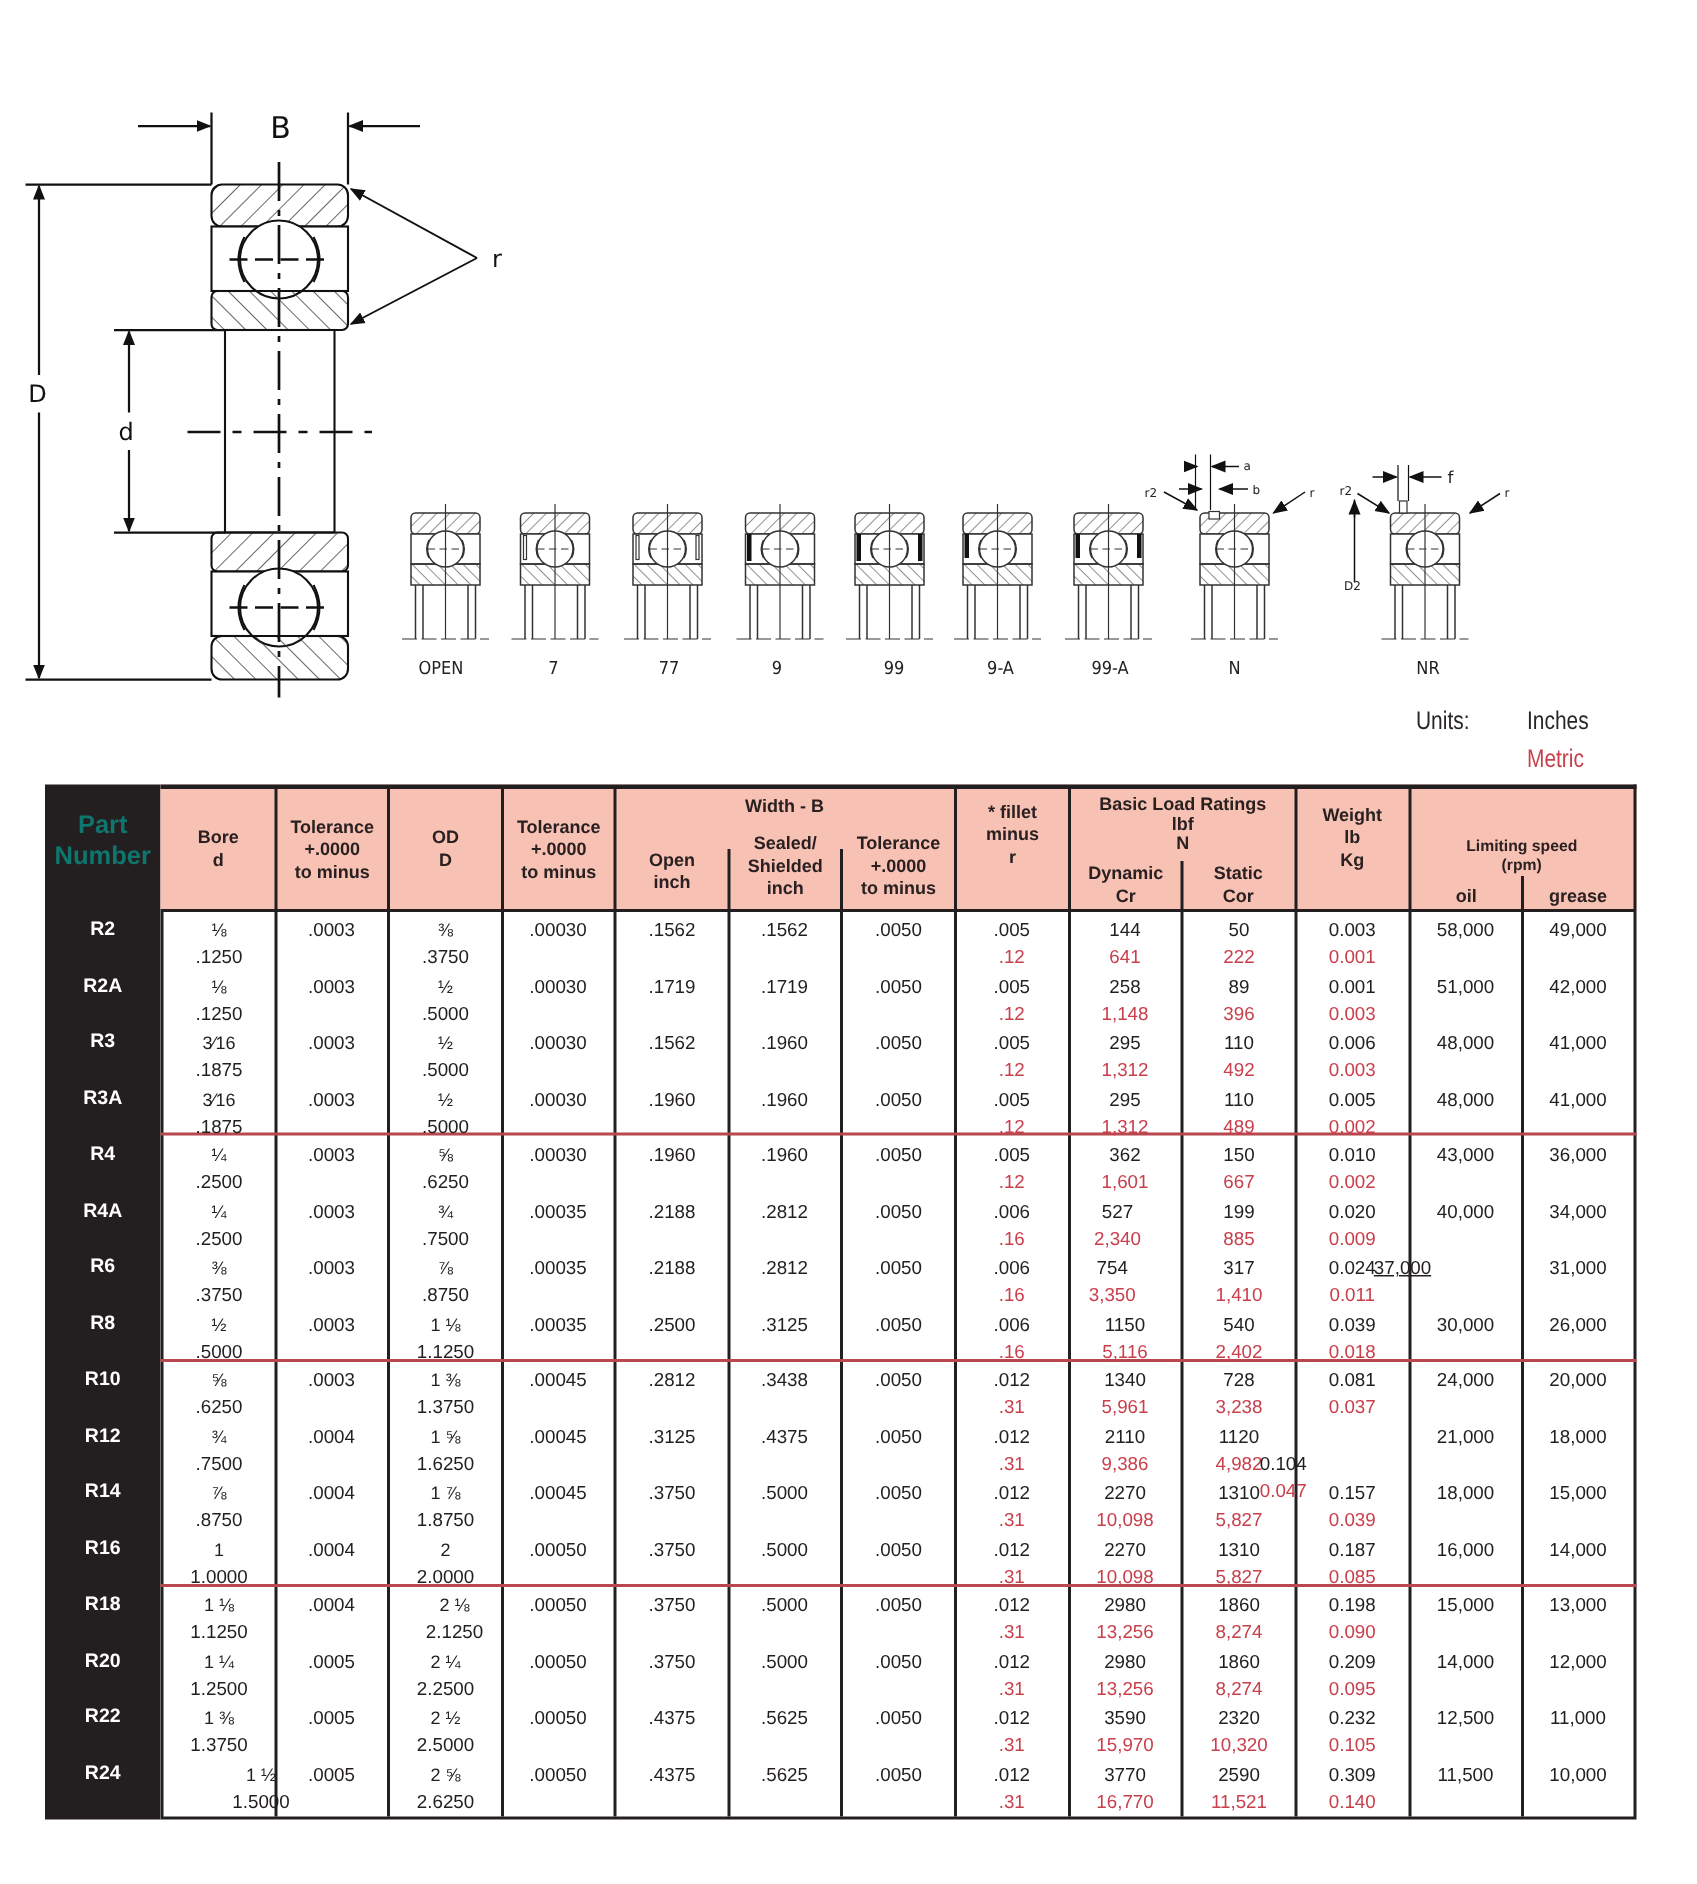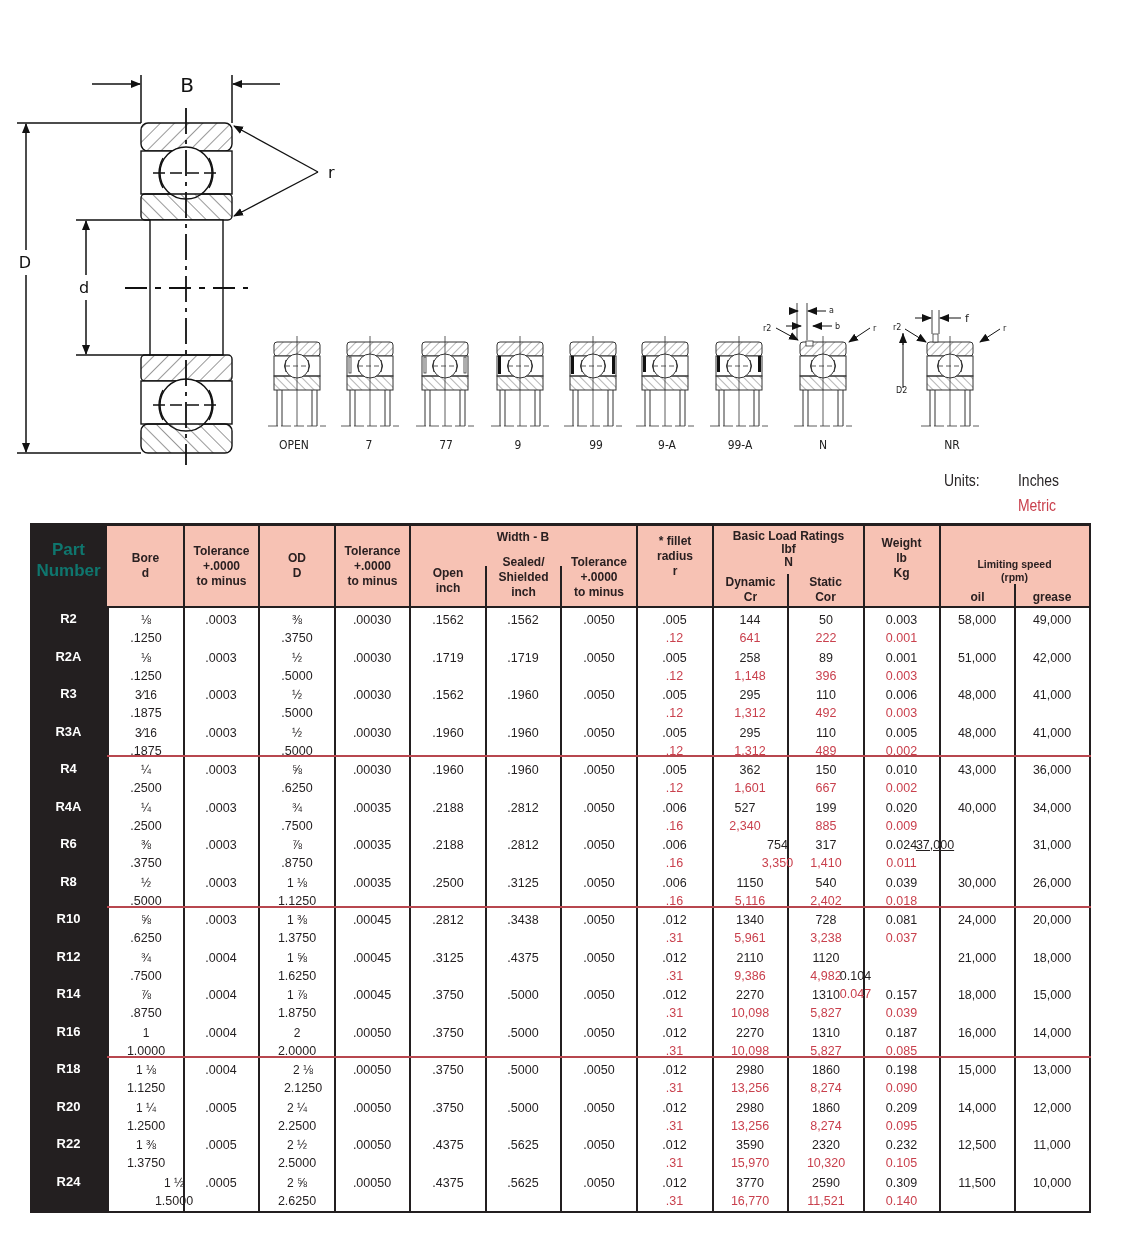--- a/index.html
+++ b/index.html
@@ -276,21 +276,21 @@
       <div>
           <span>Tolerance</span>
           <span>+.0000</span>
           <span>to minus</span>
         </div>
       </div>
     <div class="vline" style="left:529px"></div>
     <div class="hcell" style="left:530px;width:76px;height:60px">
       <div>
           <span>* fillet</span>
-          <span>radius</span>
+          <span>minus</span>
           <span>r</span>
         </div>
       </div>
     <div class="vline" style="left:605px"></div>
 
     <div class="hcell" style="left:606px;width:151px;height:48px;align-items:flex-start;padding-top:4px;line-height:13px">
       <div>
           <span>Basic Load Ratings</span>
           <span>lbf</span>
           <span>N</span>
@@ -650,21 +650,21 @@
           <div class="cell" style="left: 377px; width: 74px;">
             <span class="l2">.2812</span>
           </div>
           <div class="cell" style="left: 453px; width: 74px;">
             <span class="l2">.0050</span>
           </div>
           <div class="cell" style="left: 528px; width: 75px;">
             <span class="l2">.006</span>
             <span class="l2 met">.16</span>
           </div>
-          <div class="cell" style="left: 604px; width: 57px; margin-left: 36px;">
+          <div class="cell" style="left: 604px; width: 57px;">
             <span class="l2">754</span>
             <span class="l2 met">3,350</span>
           </div>
           <div class="cell" style="left: 680px; width: 74px;">
             <span class="l2">317</span>
             <span class="l2 met">1,410</span>
           </div>
           <div class="cell" style="left: 755px; width: 75px;">
             <span class="l2">0.024</span>
             <span class="l2 met">0.011</span>

